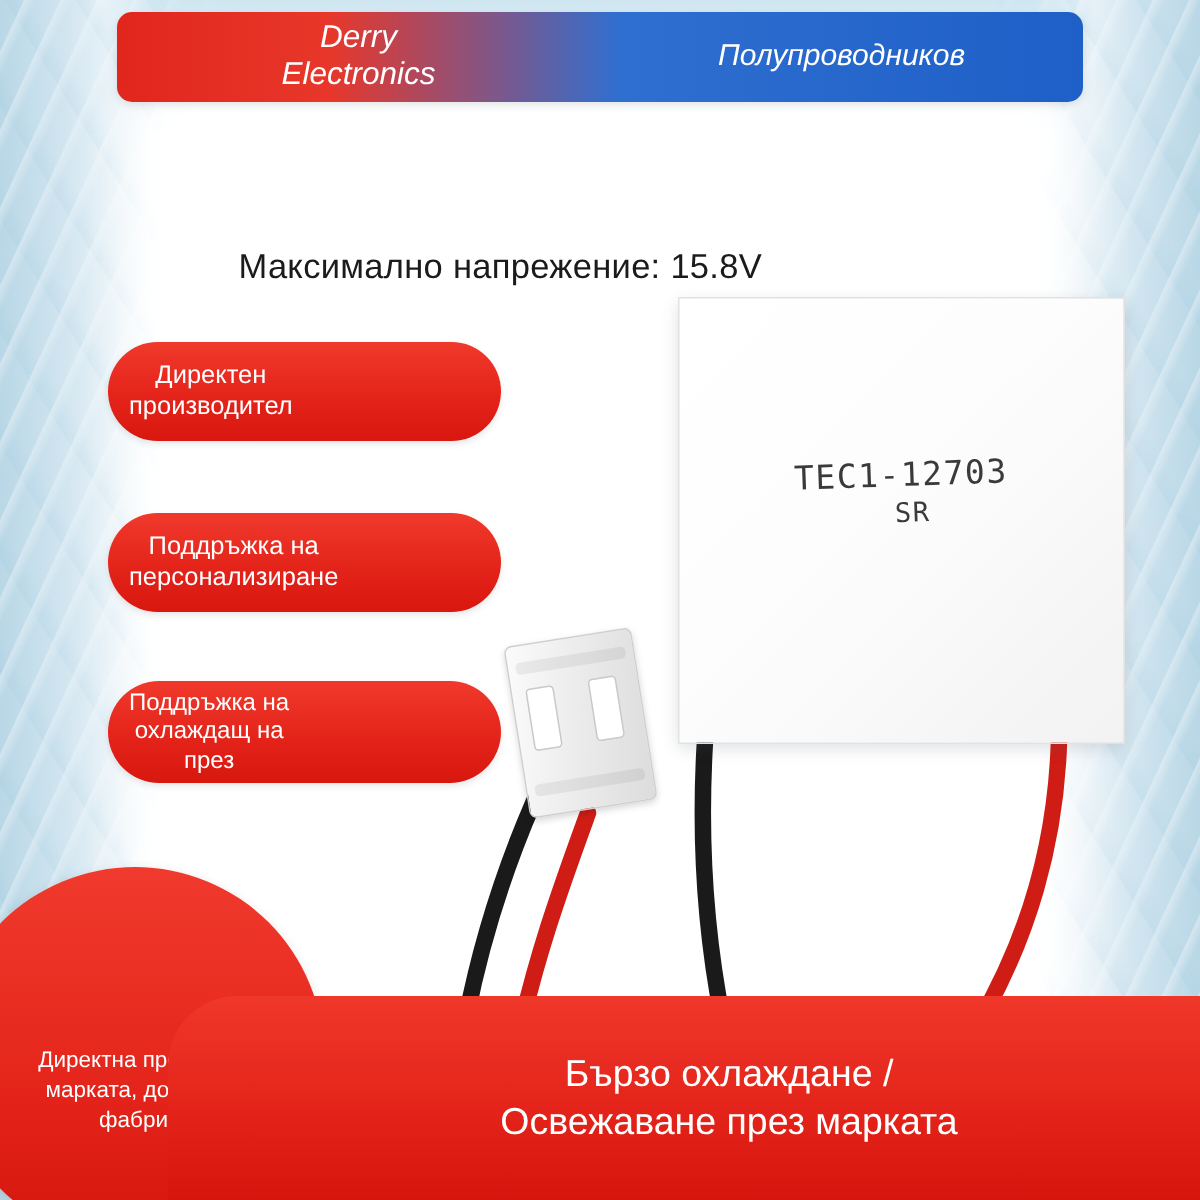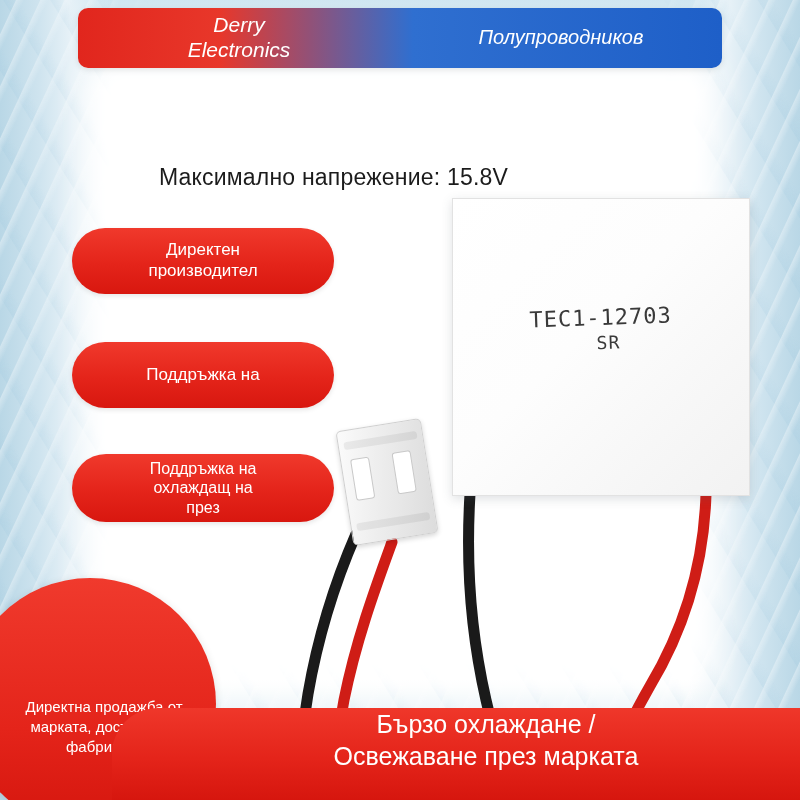--- a/index.html
+++ b/index.html
@@ -102,21 +102,21 @@
   
   .pill {
     position: absolute;
     left: 72px;
     width: 262px;
     border-radius: 34px;
     background: linear-gradient(180deg, #f0392c 0%, #e4241a 55%, #d8170f 100%);
     color: #ffffff;
     display: flex;
     align-items: center;
-    justify-content: center;
+    justify-content: flex-start;
     text-align: center;
     line-height: 1.22;
     font-size: 17px;
     box-shadow: 0 2px 5px rgba(0,0,0,0.10);
     box-sizing: border-box;
     padding: 4px 14px;
   }
   .pill-1 { top: 228px; height: 66px; }
   .pill-2 { top: 342px; height: 66px; }
   .pill-3 { top: 454px; height: 68px; font-size: 16px; }
@@ -220,26 +220,26 @@
     font-size: 15px;
     line-height: 1.35;
   }
 
   
   .footer {
     position: absolute;
     left: 112px;
     bottom: 0;
     width: 688px;
-    height: 92px;
+    height: 136px;
     background: linear-gradient(180deg, #ef372a 0%, #e4241a 55%, #d6160e 100%);
     border-top-left-radius: 46px;
     color: #ffffff;
     display: flex;
-    align-items: flex-start;
+    align-items: center;
     justify-content: center;
     text-align: center;
   }
   .footer .ftxt {
     font-size: 25px;
     line-height: 1.28;
     padding-left: 60px;
   }
   .footer .ftxt span { display: block; }
 </style>
@@ -267,20 +267,21 @@
   <div class="pill pill-1">
     <div>
       <span>Директен</span><br>
       <span>производител</span>
     </div>
   </div>
 
   <div class="pill pill-2">
     <div>
       <span>Поддръжка на</span><br>
+      <span>персонализиране</span>
     </div>
   </div>
 
   <div class="pill pill-3">
     <div>
       <span>Поддръжка на</span><br>
       <span>охлаждащ на</span><br>
       <span>през</span>
     </div>
   </div>

